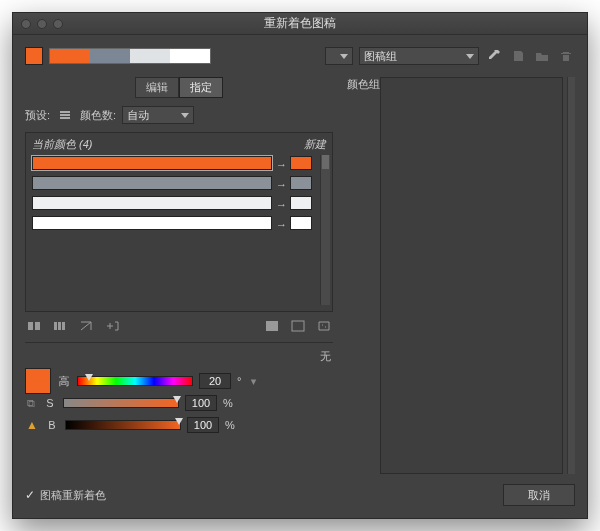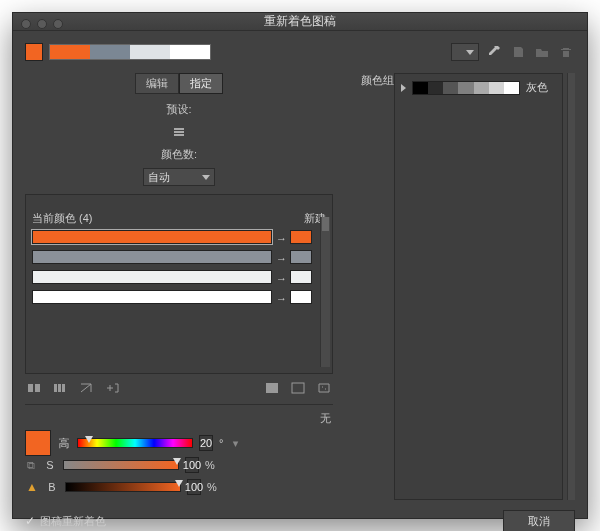--- a/index.html
+++ b/index.html
@@ -30,38 +30,39 @@
   .palette-strip { width:162px; height:16px; display:flex; border:1px solid #666; }
   .palette-strip > div { flex:1; height:100%; }
   .dd {
     height:18px; background:#4b4b4b; border:1px solid #2c2c2c;
     display:flex; align-items:center; padding:0 4px; justify-content:space-between;
     color:#ddd;
   }
   .chev { width:0; height:0; border-left:4px solid transparent;border-right:4px solid transparent;border-top:5px solid #bbb; }
   .iconbtn { width:18px; height:18px; display:flex; align-items:center; justify-content:center; color:#999; }
 
-  .body { flex:1; display:flex; gap:28px; }
+  .body { flex:1; display:flex; gap:14px; }
   .left { width:308px; display:flex; flex-direction:column; }
   .right { flex:1; display:flex; flex-direction:row; }
 
   .tabs { display:flex; justify-content:center; gap:0; margin-bottom:8px; }
   .tab { padding:2px 10px; border:1px solid #2c2c2c; background:#4b4b4b; color:#ccc; }
   .tab.active { background:#5a5a5a; border-color:#222; color:#eee; }
 
-  .row { display:flex; align-items:center; gap:6px; margin-bottom:8px;flex-direction:column; }
+  .row { display:flex; align-items:center; gap:6px; margin-bottom:8px; }
   .label { color:#c8c8c8; }
   .numfield {
-    width:14px; height:16px; background:#3a3a3a; border:1px solid #222;
+    width:32px; height:16px; background:#3a3a3a; border:1px solid #222;
     color:#eee; text-align:center; display:flex; align-items:center; justify-content:center;
   }
 
   .panel {
     border:1px solid #2c2c2c; background:#3e3e3e; position:relative;
-    padding:16px 6px 6px 6px;
+    padding:4px 6px 6px 6px;
+    font-style:italic;
   }
   .panel-head { display:flex; justify-content:space-between; font-size:11px; margin-bottom:3px; color:#ccc;}
   .colorlist { display:flex; flex-direction:column; gap:4px; }
   .colorrow { display:flex; align-items:center; gap:4px; height:16px; }
   .colorrow .bar { flex:1; height:14px; border:1px solid #222; }
   .colorrow.sel .bar { outline:1px solid #aaa; outline-offset:0; }
   .arrow-r { color:#ccc; font-size:11px; width:10px; text-align:center;}
   .target { width:22px; height:14px; border:1px solid #222; }
   .panel-scroll { position:absolute; right:2px; top:22px; bottom:6px; width:10px; background:#4a4a4a; border-left:1px solid #333;}
   .panel-scroll .thumb { position:absolute; left:1px; right:1px; top:0; height:14px; background:#6a6a6a; }
@@ -122,20 +123,24 @@
         <div style="background:#f26522"></div>
           <div style="background:#7b8794"></div>
           <div style="background:#dfe3e6"></div>
           <div style="background:#ffffff"></div>
       </div>
       <div class="flex-spacer"></div>
       <div class="dd" style="width:28px">
           <span></span>
           <span class="chev"></span>
         </div>
+      <div class="dd" style="width:120px">
+        <span>图稿组</span>
+        <span class="chev"></span>
+      </div>
       <div class="iconbtn">
         <svg width="14" height="14" viewBox="0 0 14 14">
             <path d="M11 1l2 2-2 2-1-1-6 6H2v-2l6-6-1-1z" fill="#bbb"></path>
           </svg>
       </div>
       <div class="iconbtn" style="opacity:.45">
         <svg width="14" height="14" viewBox="0 0 14 14">
             <path d="M3 2h7l2 2v8H3z" fill="#999"></path>
           </svg>
       </div>
@@ -279,33 +284,20 @@
             <div class="numfield">100</div>
             <span class="pct">%</span>
           </div>
         </div>
       </div>
 
       <div class="right">
         <div class="right-head">颜色组</div>
         <div class="right-wrap">
           <div class="groupbox">
-            <div class="groupitem">
-              <span class="tri"></span>
-              <div class="strip">
-                <div style="background:#000"></div>
-                  <div style="background:#2b2b2b"></div>
-                  <div style="background:#555"></div>
-                  <div style="background:#808080"></div>
-                  <div style="background:#aaa"></div>
-                  <div style="background:#d4d4d4"></div>
-                  <div style="background:#fff"></div>
-              </div>
-              <span>灰色</span>
-            </div>
           </div>
           <div class="right-scroll"></div>
         </div>
       </div>
     </div>
   </div>
 
   <div class="footer">
     <div class="check">
       <span class="mark">✓</span>

